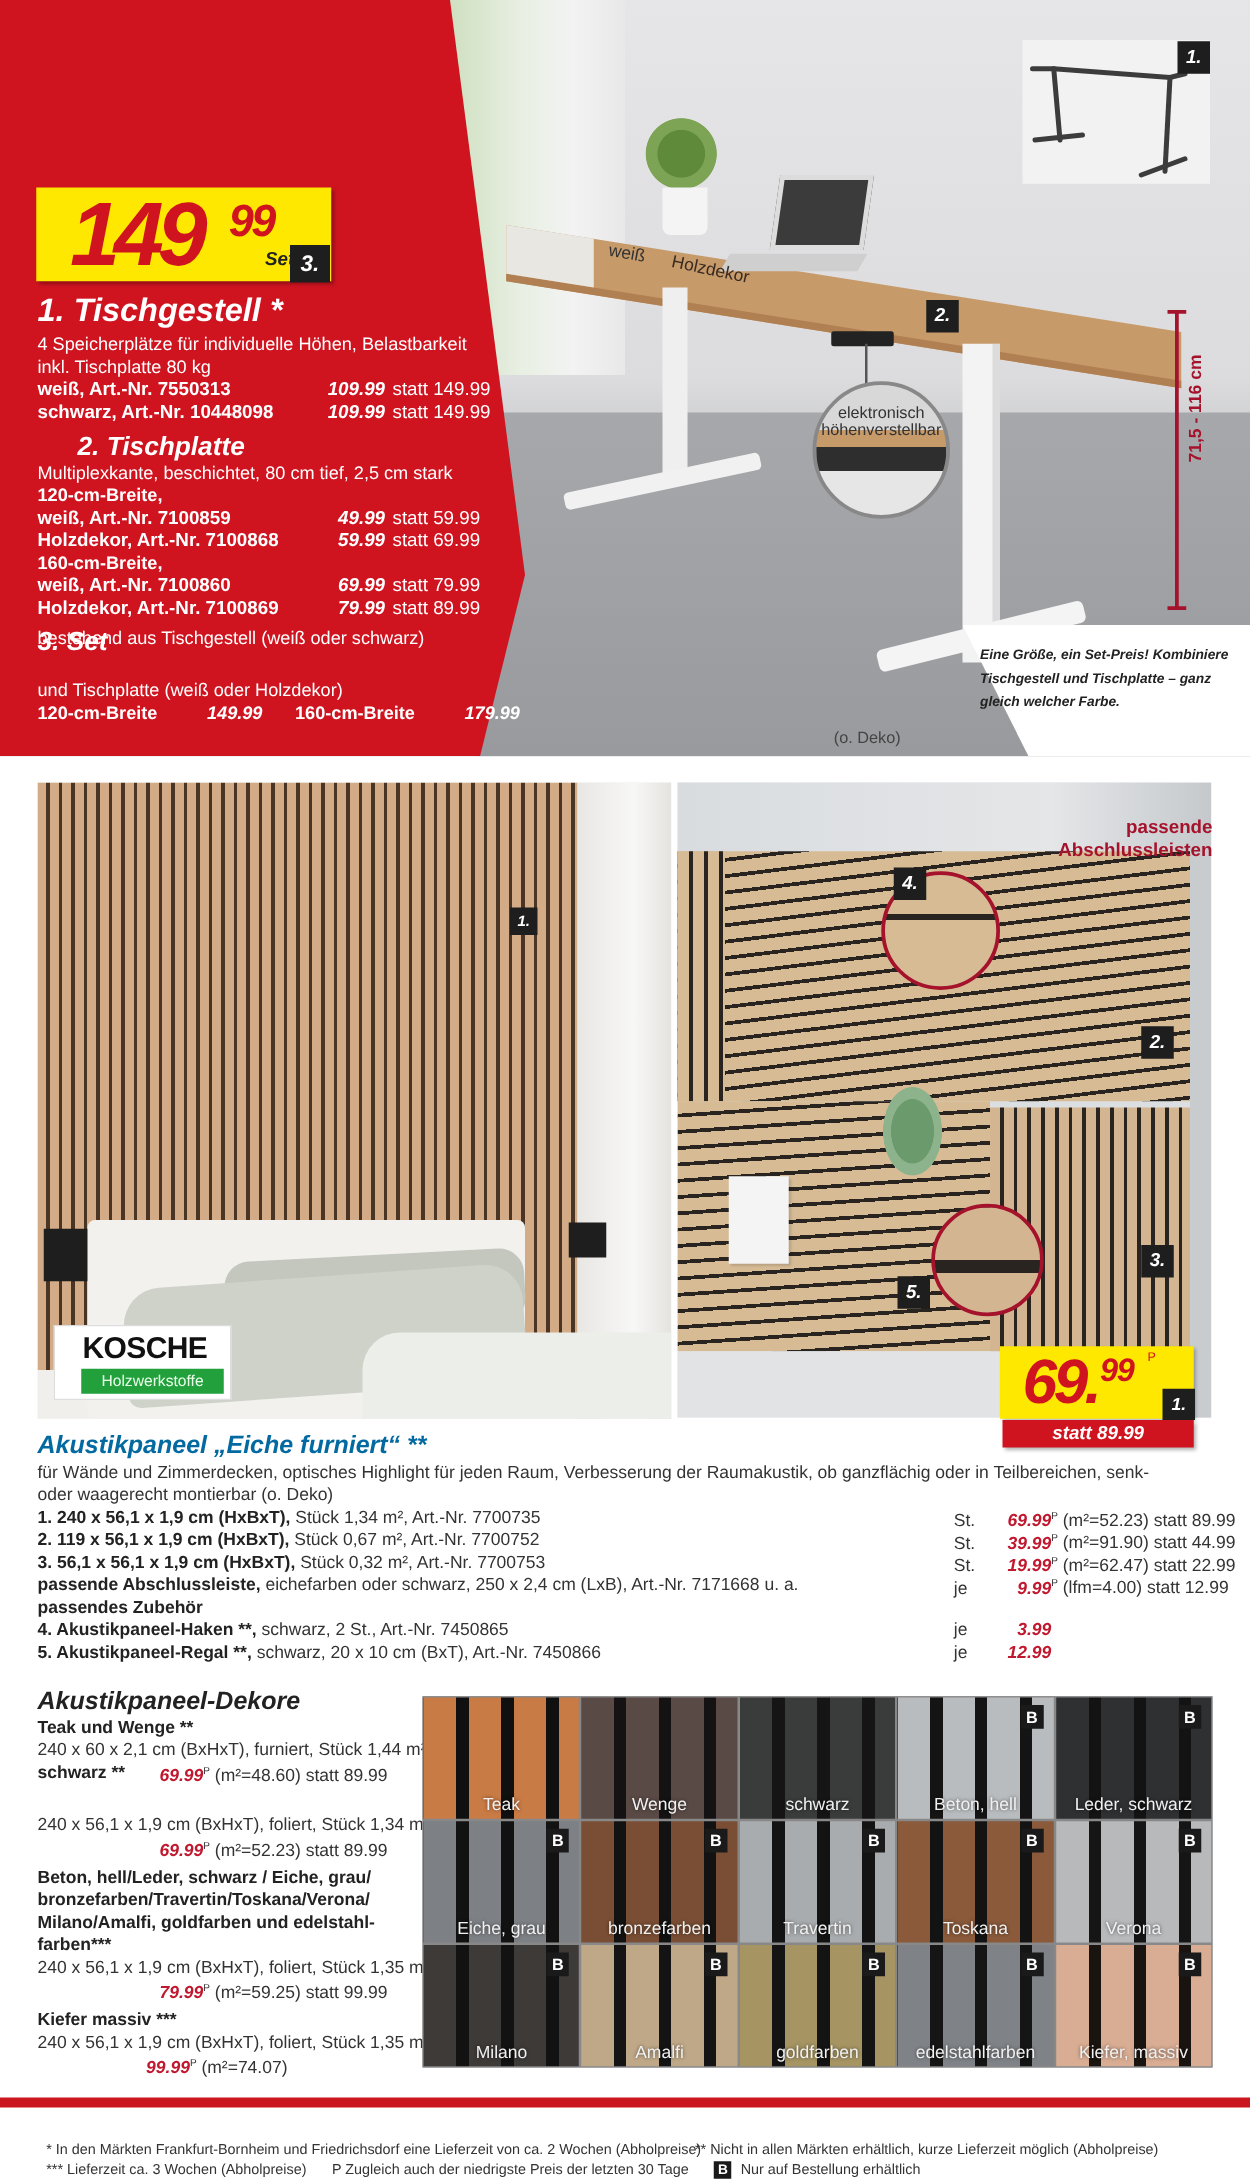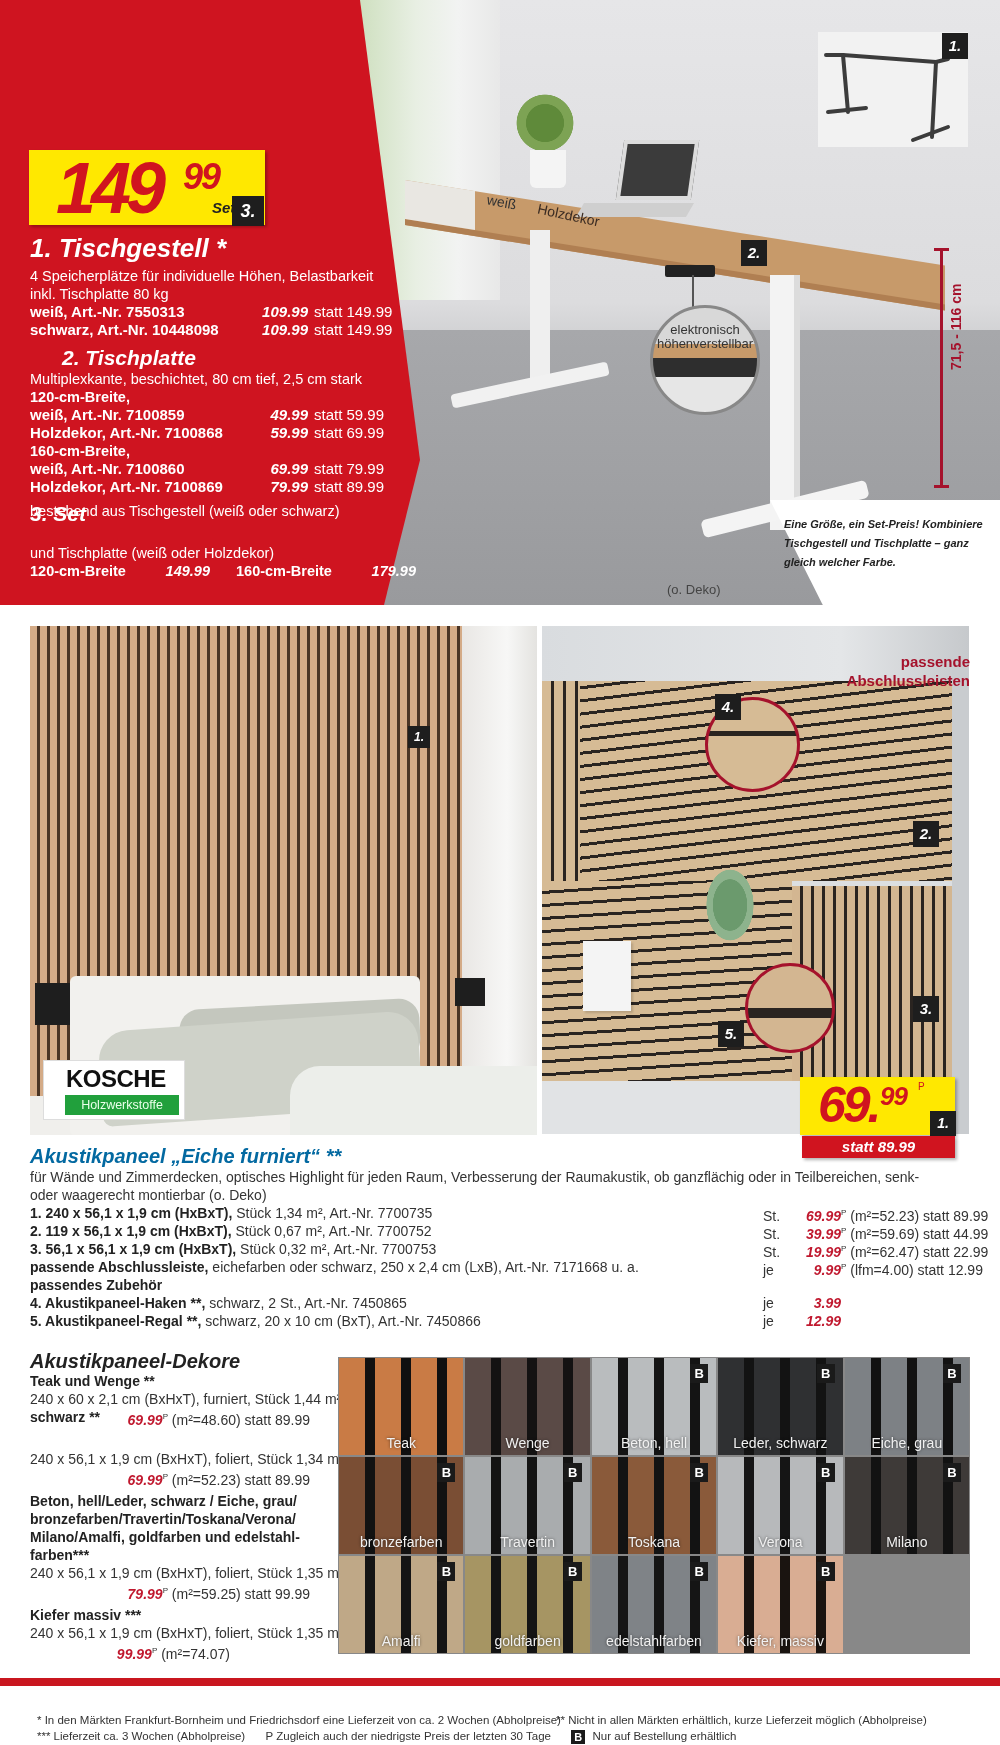--- a/index.html
+++ b/index.html
@@ -275,21 +275,21 @@
 
 <div class="spec-row" style="top:1204px;"><b>1. 240 x 56,1 x 1,9 cm (HxBxT),</b><span> Stück 1,34 m², Art.-Nr. 7700735</span></div>
 <div class="spec-row" style="top:1222px;"><b>2. 119 x 56,1 x 1,9 cm (HxBxT),</b><span> Stück 0,67 m², Art.-Nr. 7700752</span></div>
 <div class="spec-row" style="top:1240px;"><b>3. 56,1 x 56,1 x 1,9 cm (HxBxT),</b><span> Stück 0,32 m², Art.-Nr. 7700753</span></div>
 <div class="spec-row" style="top:1258px;"><b>passende Abschlussleiste,</b><span> eichefarben oder schwarz, 250 x 2,4 cm (LxB), Art.-Nr. 7171668 u. a.</span></div>
 <div class="spec-row" style="top:1276px;font-weight:bold;color:#222;">passendes Zubehör</div>
 <div class="spec-row" style="top:1294px;"><b>4. Akustikpaneel-Haken **,</b><span> schwarz, 2 St., Art.-Nr. 7450865</span></div>
 <div class="spec-row" style="top:1312px;"><b>5. Akustikpaneel-Regal **,</b><span> schwarz, 20 x 10 cm (BxT), Art.-Nr. 7450866</span></div>
 
 <div class="spec-price" style="top:1204px;"><span class="unit">St.</span><span class="p pw">69.99</span><sup>P</sup><span> (m²=52.23) statt 89.99</span></div>
-<div class="spec-price" style="top:1222px;"><span class="unit">St.</span><span class="p pw">39.99</span><sup>P</sup><span> (m²=59.69) statt 44.99</span></div>
+<div class="spec-price" style="top:1222px;"><span class="unit">St.</span><span class="p pw">39.99</span><sup>P</sup><span> (m²=91.90) statt 44.99</span></div>
 <div class="spec-price" style="top:1240px;"><span class="unit">St.</span><span class="p pw">19.99</span><sup>P</sup><span> (m²=62.47) statt 22.99</span></div>
 <div class="spec-price" style="top:1258px;"><span class="unit">je</span><span class="p pw">9.99</span><sup>P</sup><span> (lfm=4.00)  statt 12.99</span></div>
 <div class="spec-price" style="top:1294px;"><span class="unit">je</span><span class="p pw">3.99</span></div>
 <div class="spec-price" style="top:1312px;"><span class="unit">je</span><span class="p pw">12.99</span></div>
 
 <div id="dekore-title">Akustikpaneel-Dekore</div>
 
 <div class="dk b" style="top:1372px;">Teak und Wenge **</div>
 <div class="dk" style="top:1390px;">240 x 60 x 2,1 cm (BxHxT), furniert, Stück 1,44 m²</div>
 <div class="dk-price" style="top:1408px;"><span class="p">69.99</span><sup>P</sup><span> (m²=48.60) statt 89.99</span></div>
@@ -308,20 +308,23 @@
 <div class="dk b" style="top:1606px;">Kiefer massiv ***</div>
 <div class="dk" style="top:1624px;">240 x 56,1 x 1,9 cm (BxHxT), foliert, Stück 1,35 m²</div>
 <div class="dk-price" style="top:1642px;width:200px;"><span class="p">99.99</span><sup>P</sup><span> (m²=74.07)</span></div>
 
 <div id="swatches">
     <div class="sw" style="background: repeating-linear-gradient(90deg, rgb(201, 123, 69) 0px, rgb(201, 123, 69) 26px, rgb(16, 16, 16) 26px, rgb(16, 16, 16) 36px);">
       <div class="sw-label">Teak</div>
     </div>
     <div class="sw" style="background: repeating-linear-gradient(90deg, rgb(90, 74, 70) 0px, rgb(90, 74, 70) 26px, rgb(20, 18, 18) 26px, rgb(20, 18, 18) 36px);">
       <div class="sw-label">Wenge</div>
+    </div>
+    <div class="sw" style="background: repeating-linear-gradient(90deg, rgb(58, 59, 59) 0px, rgb(58, 59, 59) 26px, rgb(21, 21, 21) 26px, rgb(21, 21, 21) 36px);">
+      <div class="sw-label">schwarz</div>
     </div>
     <div class="sw" style="background: repeating-linear-gradient(90deg, rgb(185, 188, 190) 0px, rgb(185, 188, 190) 26px, rgb(20, 20, 20) 26px, rgb(20, 20, 20) 36px);">
       <div class="sw-label">Beton, hell</div>
       <div class="sw-b">B</div>
     </div>
     <div class="sw" style="background: repeating-linear-gradient(90deg, rgb(47, 48, 50) 0px, rgb(47, 48, 50) 26px, rgb(19, 19, 19) 26px, rgb(19, 19, 19) 36px);">
       <div class="sw-label">Leder, schwarz</div>
       <div class="sw-b">B</div>
     </div>
     <div class="sw" style="background: repeating-linear-gradient(90deg, rgb(125, 129, 133) 0px, rgb(125, 129, 133) 26px, rgb(18, 18, 18) 26px, rgb(18, 18, 18) 36px);">

